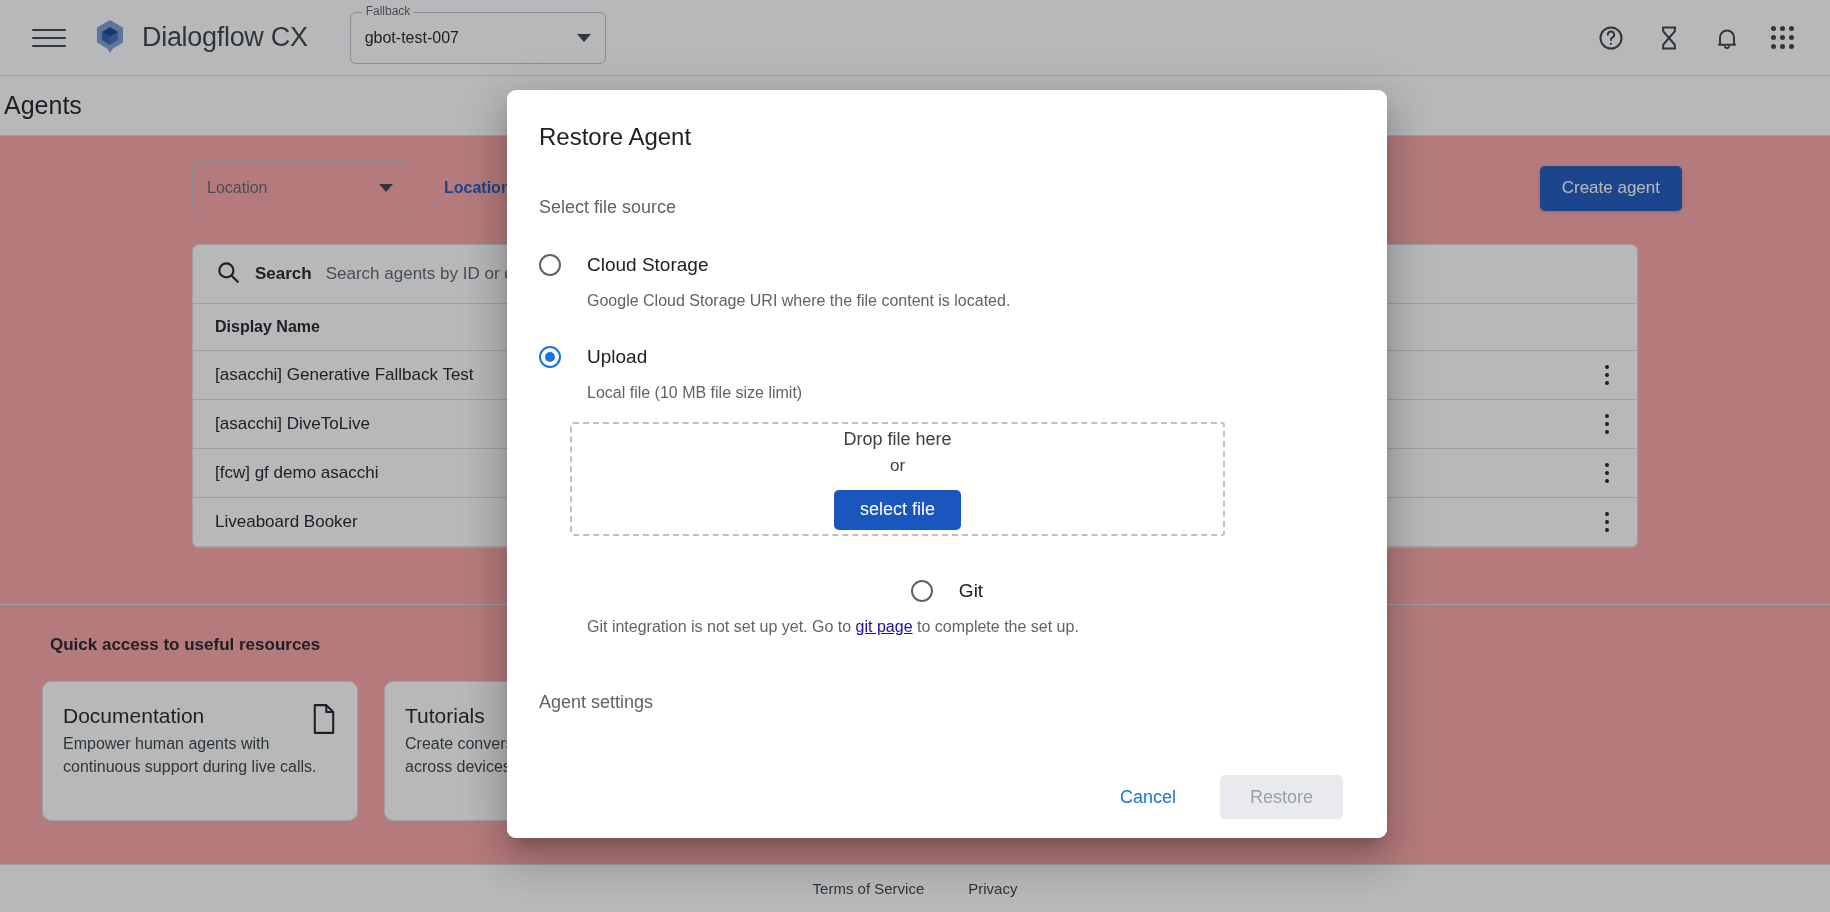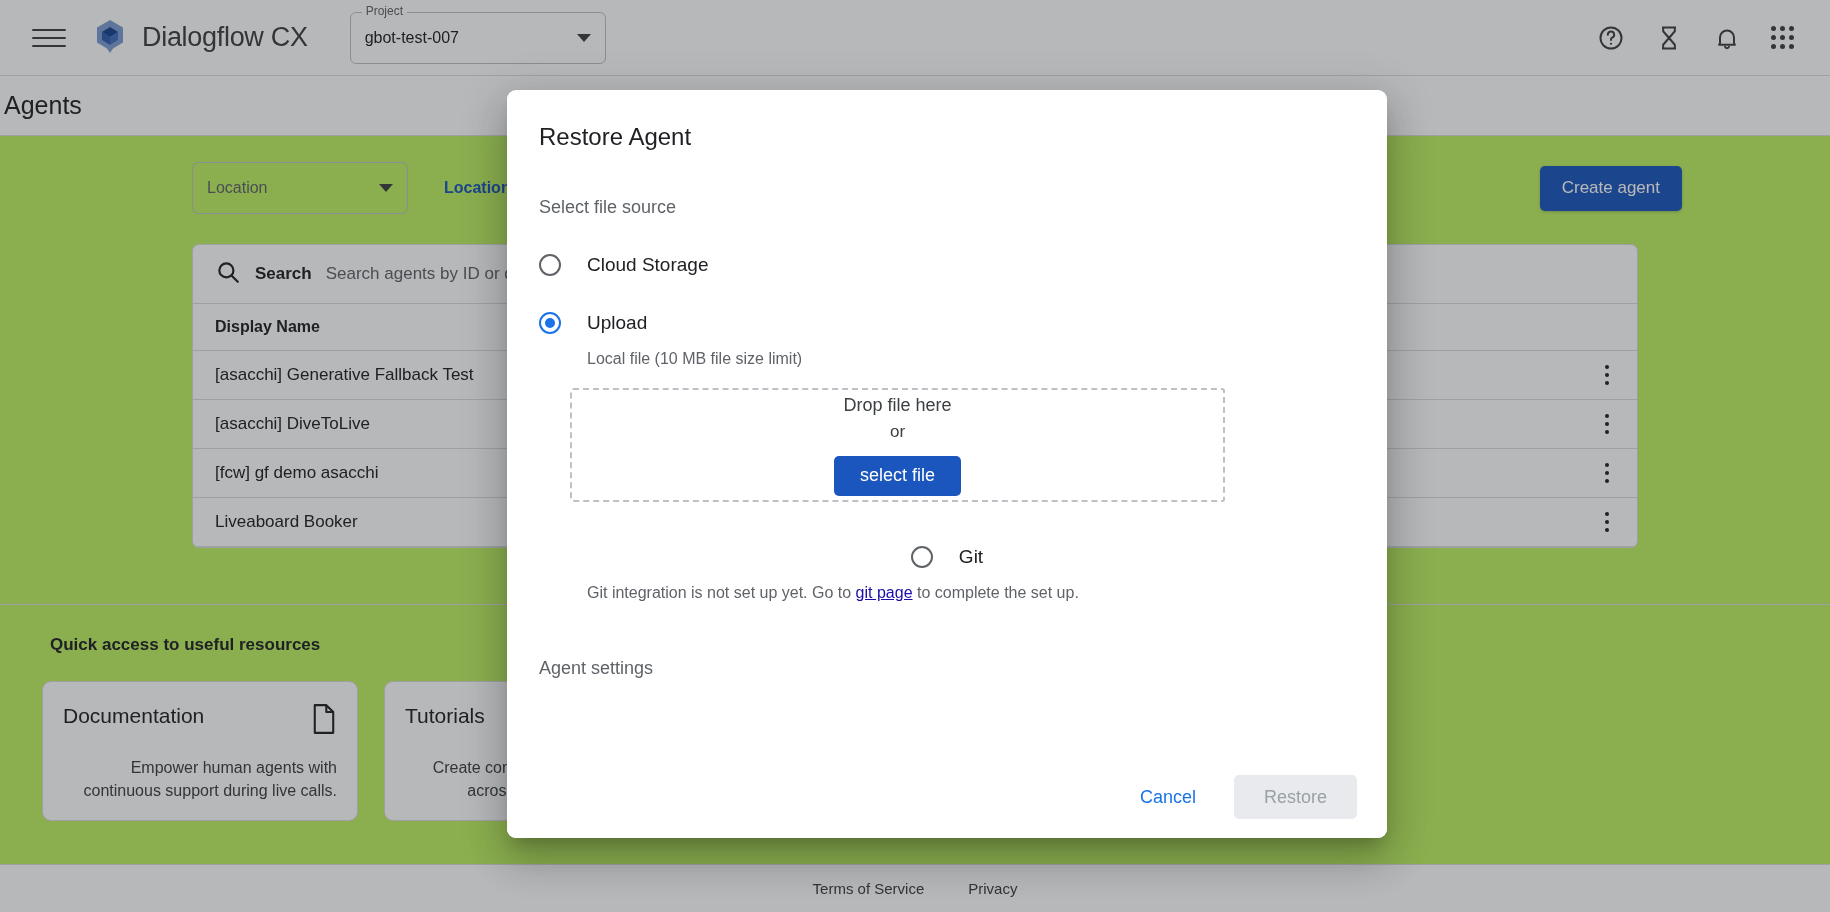--- a/index.html
+++ b/index.html
@@ -48,21 +48,21 @@
 
   
   .pagetitle {
     position:absolute; top:76px; left:0; right:0; height:60px;
     display:flex; align-items:center; padding-left: 4px;
     border-bottom: 1px solid #dadce0; background:#fff;
   }
   .pagetitle h1 { font-size: 25px; font-weight: 400; color:#202124; }
 
   
-  .content { position:absolute; top:136px; left:0; right:0; bottom:0; background:#bef264; }
+  .content { position:absolute; top:136px; left:0; right:0; bottom:0; background:#fca5a5; }
 
   .toolbar-row {
     display:flex; align-items:center; padding: 26px 0 0 192px; gap: 0;
   }
   .location-select {
     position:relative; width: 216px; height: 52px;
     border:1px solid #bdc1c6; border-radius:6px; display:flex; align-items:center;
     padding: 0 14px; color:#5f6368; font-size:16px;
   }
   .link-blue { color:#1a56bd; font-weight:bold; font-size:16px; white-space:nowrap; }
@@ -100,21 +100,21 @@
 
   
   .resources { margin-top: 56px; border-top:1px solid #dadce0; padding: 30px 0 0 42px; }
   .resources h2 { font-size:17px; font-weight:bold; color:#202124;margin-left:8px; }
   .cards { display:flex; gap: 26px; margin-top: 26px; }
   .card {
     width: 316px; height: 140px; border:1px solid #dadce0; border-radius:9px;
     padding: 22px 20px; position:relative; background:#fff;
   }
   .card h3 { font-size: 21px; font-weight:400; color:#202124; }
-  .card p { font-size: 16px; color:#3c4043; margin-top:28px; line-height:1.45;text-align:right; }
+  .card p { font-size: 16px; color:#3c4043; margin-top:4px; line-height:1.45; }
   .doc-icon { position:absolute; right: 20px; top: 22px; }
 
   .footer {
     position:absolute; bottom:0; left:0; right:0; height:48px;
     border-top:1px solid #dadce0; display:flex; align-items:center;
     justify-content:center; gap: 44px; background:#fff;
   }
   .footer span { font-size:15px; color:#3c4043; cursor:pointer; }
 
   
@@ -162,21 +162,21 @@
   .btn-select {
     margin-top: 8px; background:#1a56bd; color:#fff; border:none; border-radius:5px;
     font-size: 18px; height: 40px; padding: 0 26px; cursor:pointer;
     font-family:"Liberation Sans", sans-serif;
   }
   .agent-settings-label { font-size: 18px; color:#5f6368; margin-top: 56px; }
   .tail-space { height: 120px; }
 
   .dlg-footer {
     height: 82px; flex: none; display:flex; align-items:center; justify-content:flex-end;
-    gap: 22px; padding-right: 30px; background:#fff;
+    gap: 28px; padding-right: 44px; background:#fff;
   }
   .btn-text {
     background:none; border:none; color:#1a73e8; font-size:18px; cursor:pointer;
     padding: 10px 16px; border-radius:5px; font-family:"Liberation Sans", sans-serif;
   }
   .btn-disabled {
     background:#e8eaed; color:#9aa0a6; border:none; border-radius:5px;
     font-size:18px; height:44px; padding: 0 30px; cursor:default;
     font-family:"Liberation Sans", sans-serif;
   }
@@ -199,21 +199,21 @@
           <path d="M18 2 L31 9.5 V24.5 L21 30.5 L18 35 L15 30.5 L5 24.5 V9.5 Z" fill="#7d9ed4"></path>
           <path d="M18 9 L26 14 L18 19 L10 14 Z" fill="#16428f"></path>
           <path d="M10 14 L18 19 L18 27 L10 22 Z" fill="#2f5cb0"></path>
           <path d="M26 14 L18 19 L18 27 L26 22 Z" fill="#3f6dc0"></path>
         </svg>
       </span>
       <span class="brand-title">Dialogflow CX</span>
     </div>
 
     <div class="project-field">
-      <span class="project-legend">Project</span>
+      <span class="project-legend">Fallback</span>
       <span class="project-value">gbot-test-007</span>
       <span class="caret-down"></span>
     </div>
 
     <div class="appbar-spacer"></div>
 
     <div class="appbar-icons">
       <span>
         <svg class="ic" viewBox="0 0 24 24" fill="none" stroke="#3c4043" stroke-width="1.7">
           <circle cx="12" cy="12" r="9"></circle>
@@ -376,20 +376,21 @@
   <div class="dlg-title">Restore Agent</div>
 
   <div class="dlg-body">
 
     <div class="section-label">Select file source</div>
 
     <div class="radio-row">
       <span class="radio"></span>
       <span class="radio-label">Cloud Storage</span>
     </div>
+    <div class="radio-help">Google Cloud Storage URI where the file content is located.</div>
 
     <div class="radio-row">
       <span class="radio checked"></span>
       <span class="radio-label">Upload</span>
     </div>
     <div class="radio-help">Local file (10 MB file size limit)</div>
 
     <div class="dropzone">
       <div class="dz-text">Drop file here</div>
       <div class="dz-or">or</div>

